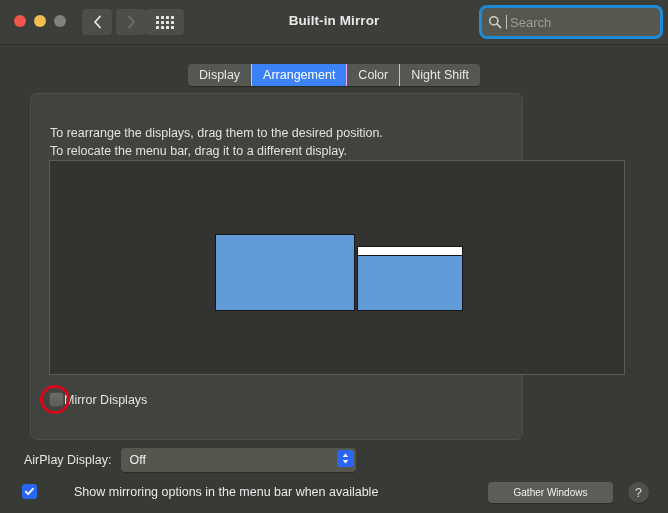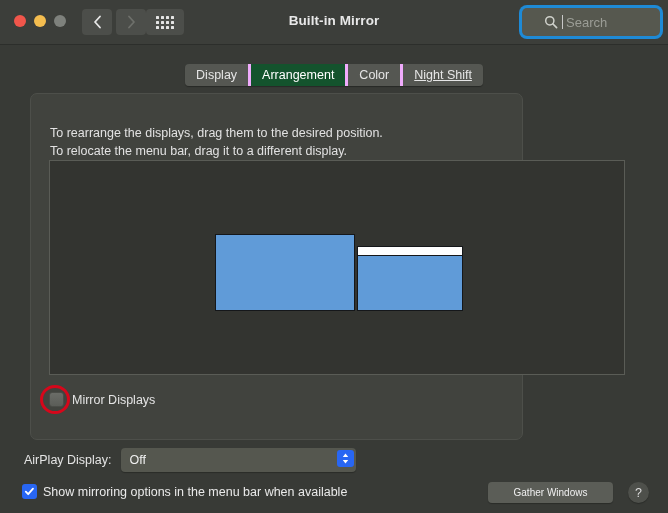--- a/index.html
+++ b/index.html
@@ -96,27 +96,27 @@
     text-align: center;
     font-size: 13.5px;
     font-weight: bold;
     color: #e8e8e8;
     letter-spacing: 0.1px;
   }
 
   .searchbox {
     position: absolute;
     right: 8px; top: 8px;
-    width: 138px; height: 28px;
+    width: 178px; height: 28px;
     background: #56584f;
     border-radius: 5px;
     box-shadow: 0 0 0 3px #1e8ad6;
     display: flex;
     align-items: center;
-    padding: 0 22px;
+    padding: 0 6px;
   }
   .searchbox .s-icon {
     flex: 0 0 auto;
     margin-right: 4px;
     display: flex;
     align-items: center;
   }
   .caret {
     width: 1px; height: 14px;
     background: #c8c8c8;
@@ -142,25 +142,25 @@
     box-shadow: 0 1px 1px rgba(0,0,0,0.3);
   }
   .tab {
     height: 22px;
     padding: 0 11px;
     background: #555752;
     color: #e6e6e6;
     font-size: 12.5px;
     display: flex;
     align-items: center;
-    border-right: 3px solid #f0abfc;
-  }
-  .tab:last-child { border-right: none; text-decoration: underline; }
+    border-right: 1px solid #f0abfc;
+  }
+  .tab:last-child { border-right: none; }
   .tab.active {
-    background: #14532d;
+    background: #3b82f6;
     color: #ffffff;
   }
 
   
   .panel {
     position: absolute;
     left: 30px; top: 93px;
     width: 493px; height: 347px;
     background: #41433e;
     border: 1px solid #4d4f4a;
@@ -213,21 +213,21 @@
     align-items: center;
   }
   .checkbox-unchecked {
     width: 15px; height: 15px;
     background: linear-gradient(#6a6c67, #5b5d58);
     border: 1px solid #4a4c47;
     border-radius: 3px;
     flex: 0 0 auto;
   }
   .mirror-label {
-    margin-left: 8px;
+    margin-left: 0;
     font-size: 12.5px;
     color: #e4e4e4;
   }
   .annotation-ring {
     position: absolute;
     left: 9px; top: 291px;
     width: 30px; height: 29px;
     border: 3.5px solid #d6071b;
     border-radius: 50%;
     pointer-events: none;
@@ -271,20 +271,21 @@
     justify-content: center;
     gap: 1px;
   }
 
   
   .bottom-check {
     position: absolute;
     left: 22px; top: 484px;
     display: flex;
     align-items: center;
+    gap: 31px;
   }
   .checkbox-checked {
     width: 15px; height: 15px;
     background: #2866f3;
     border-radius: 3px;
     flex: 0 0 auto;
     display: flex;
     align-items: center;
     justify-content: center;
   }

